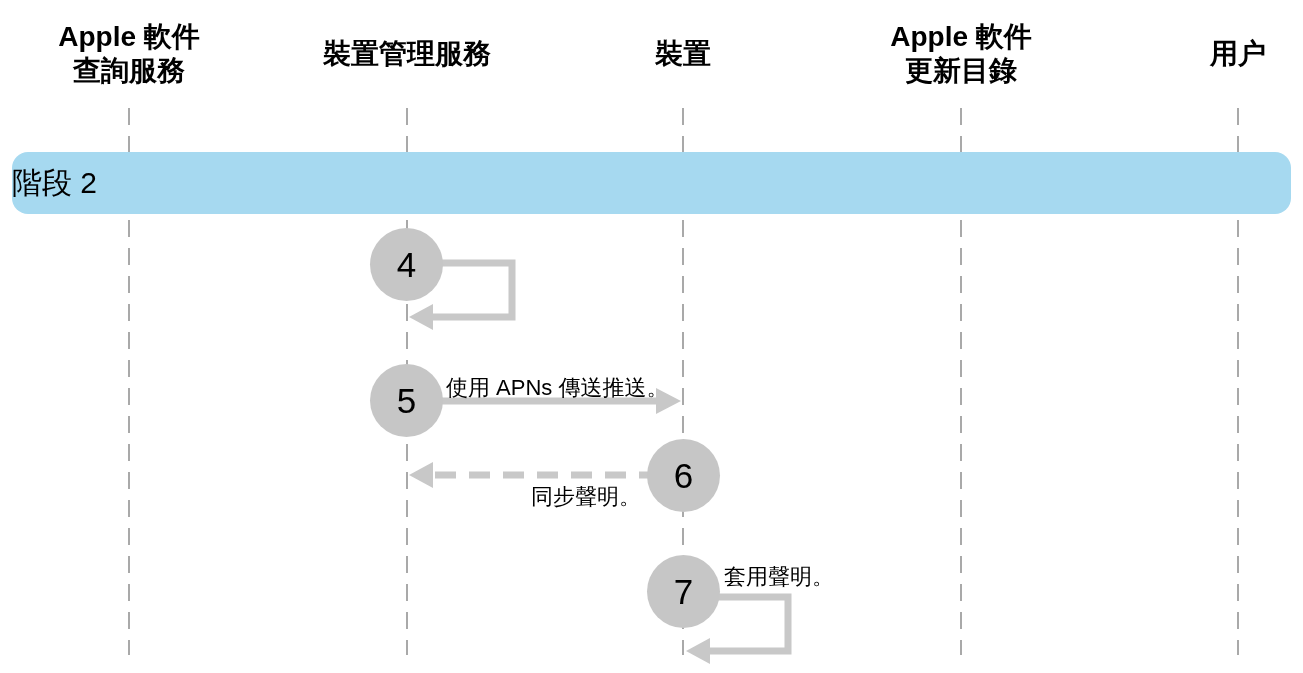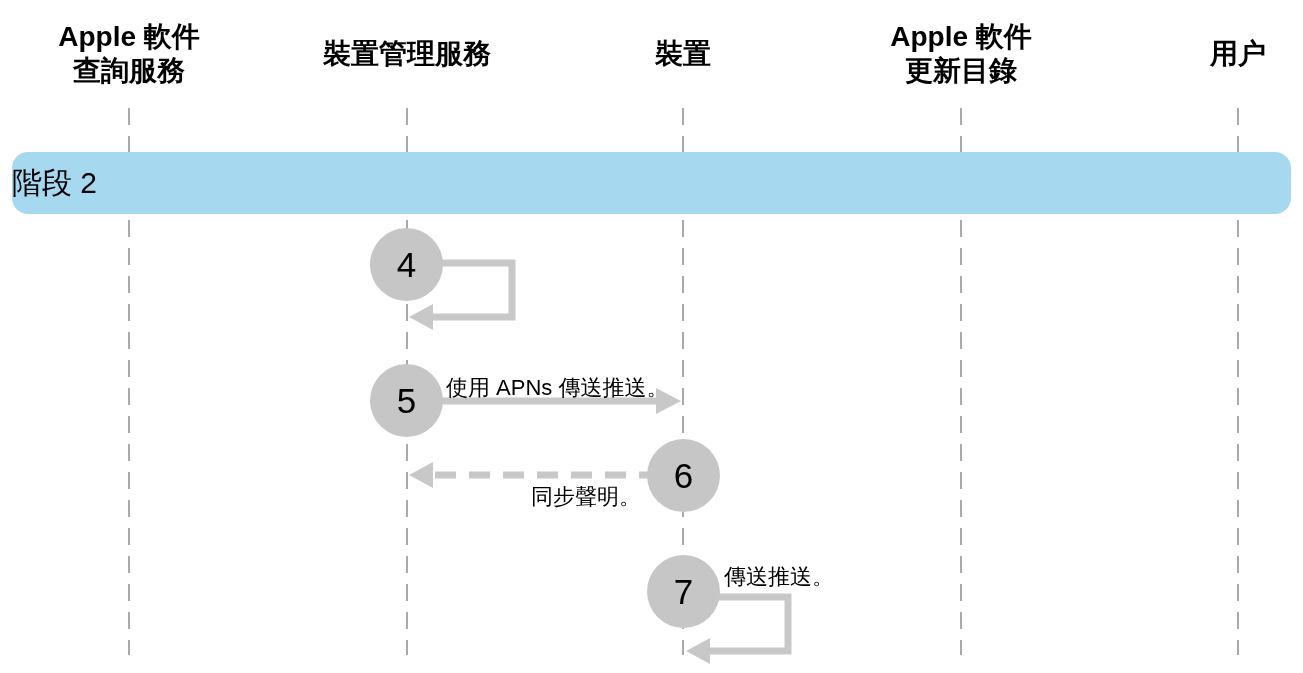--- a/index.html
+++ b/index.html
@@ -117,15 +117,15 @@
     <span>階段 2</span>
   </div>
 
   <div class="circle c4">4</div>
   <div class="circle c5">5</div>
   <div class="circle c6">6</div>
   <div class="circle c7">7</div>
 
   <div class="slabel l5">使用 APNs 傳送推送。</div>
   <div class="slabel l6">同步聲明。</div>
-  <div class="slabel l7">傳送推送。</div>
+  <div class="slabel l7">套用聲明。</div>
 
 </div>
 
 </body></html>

